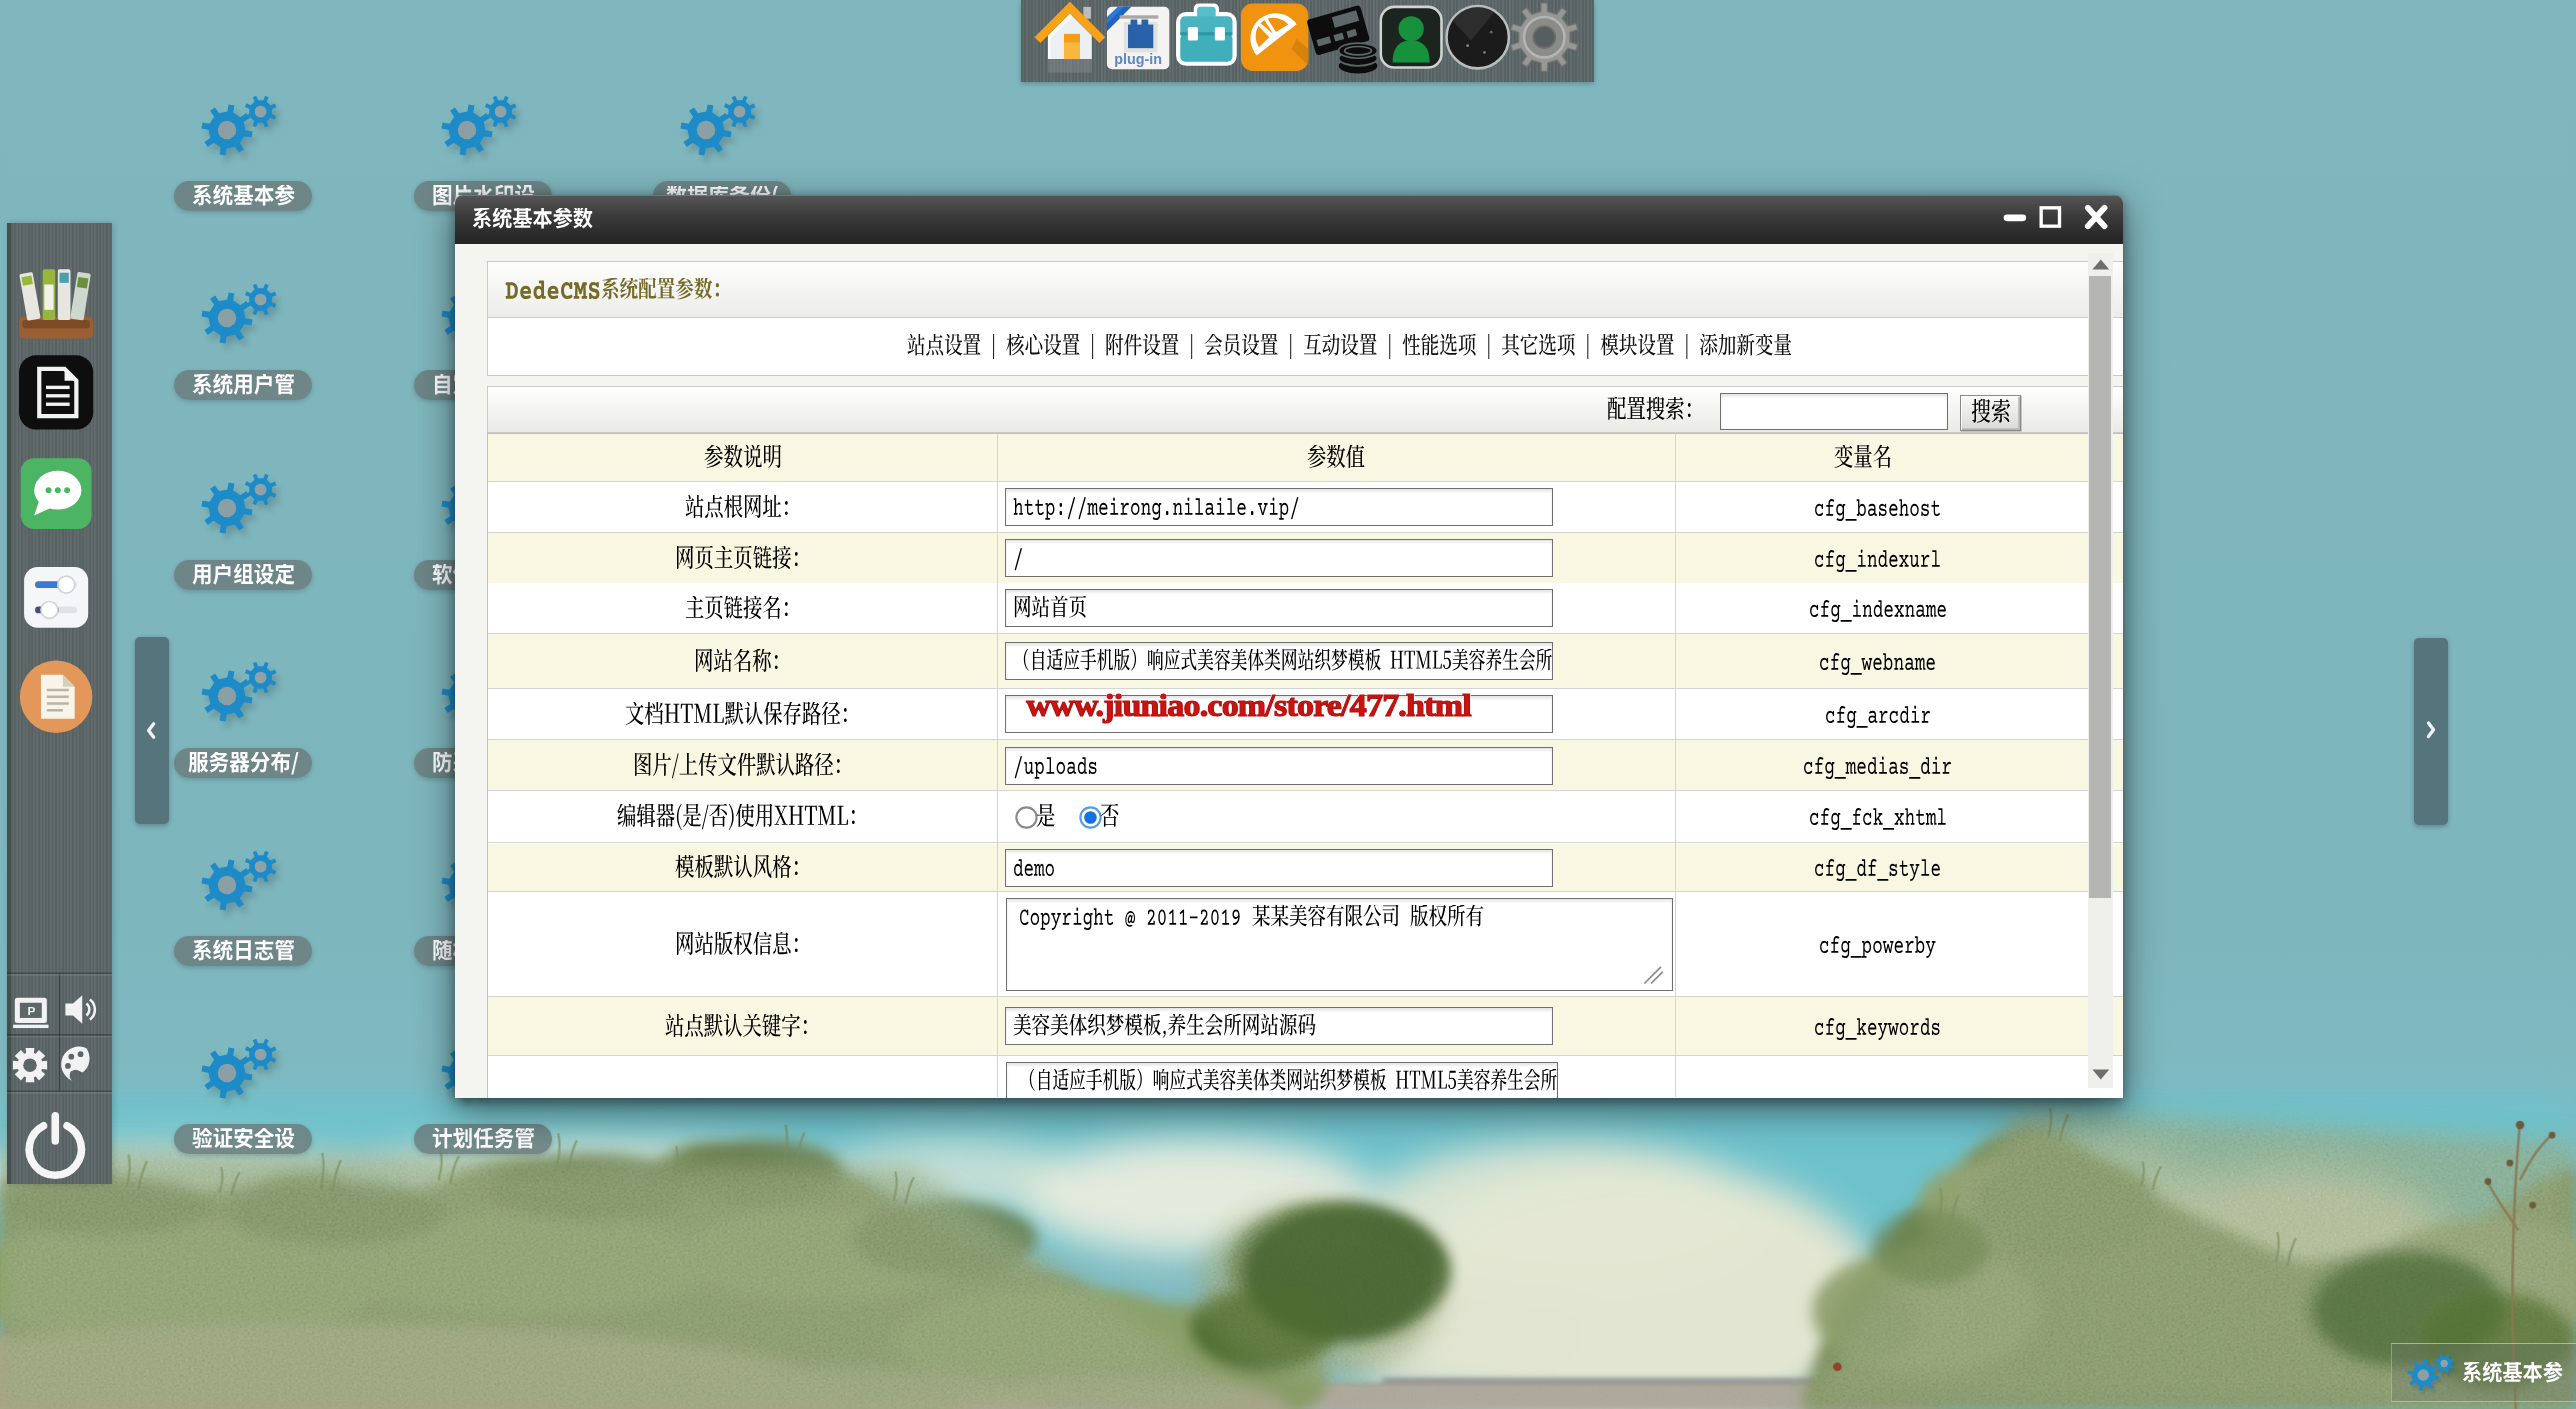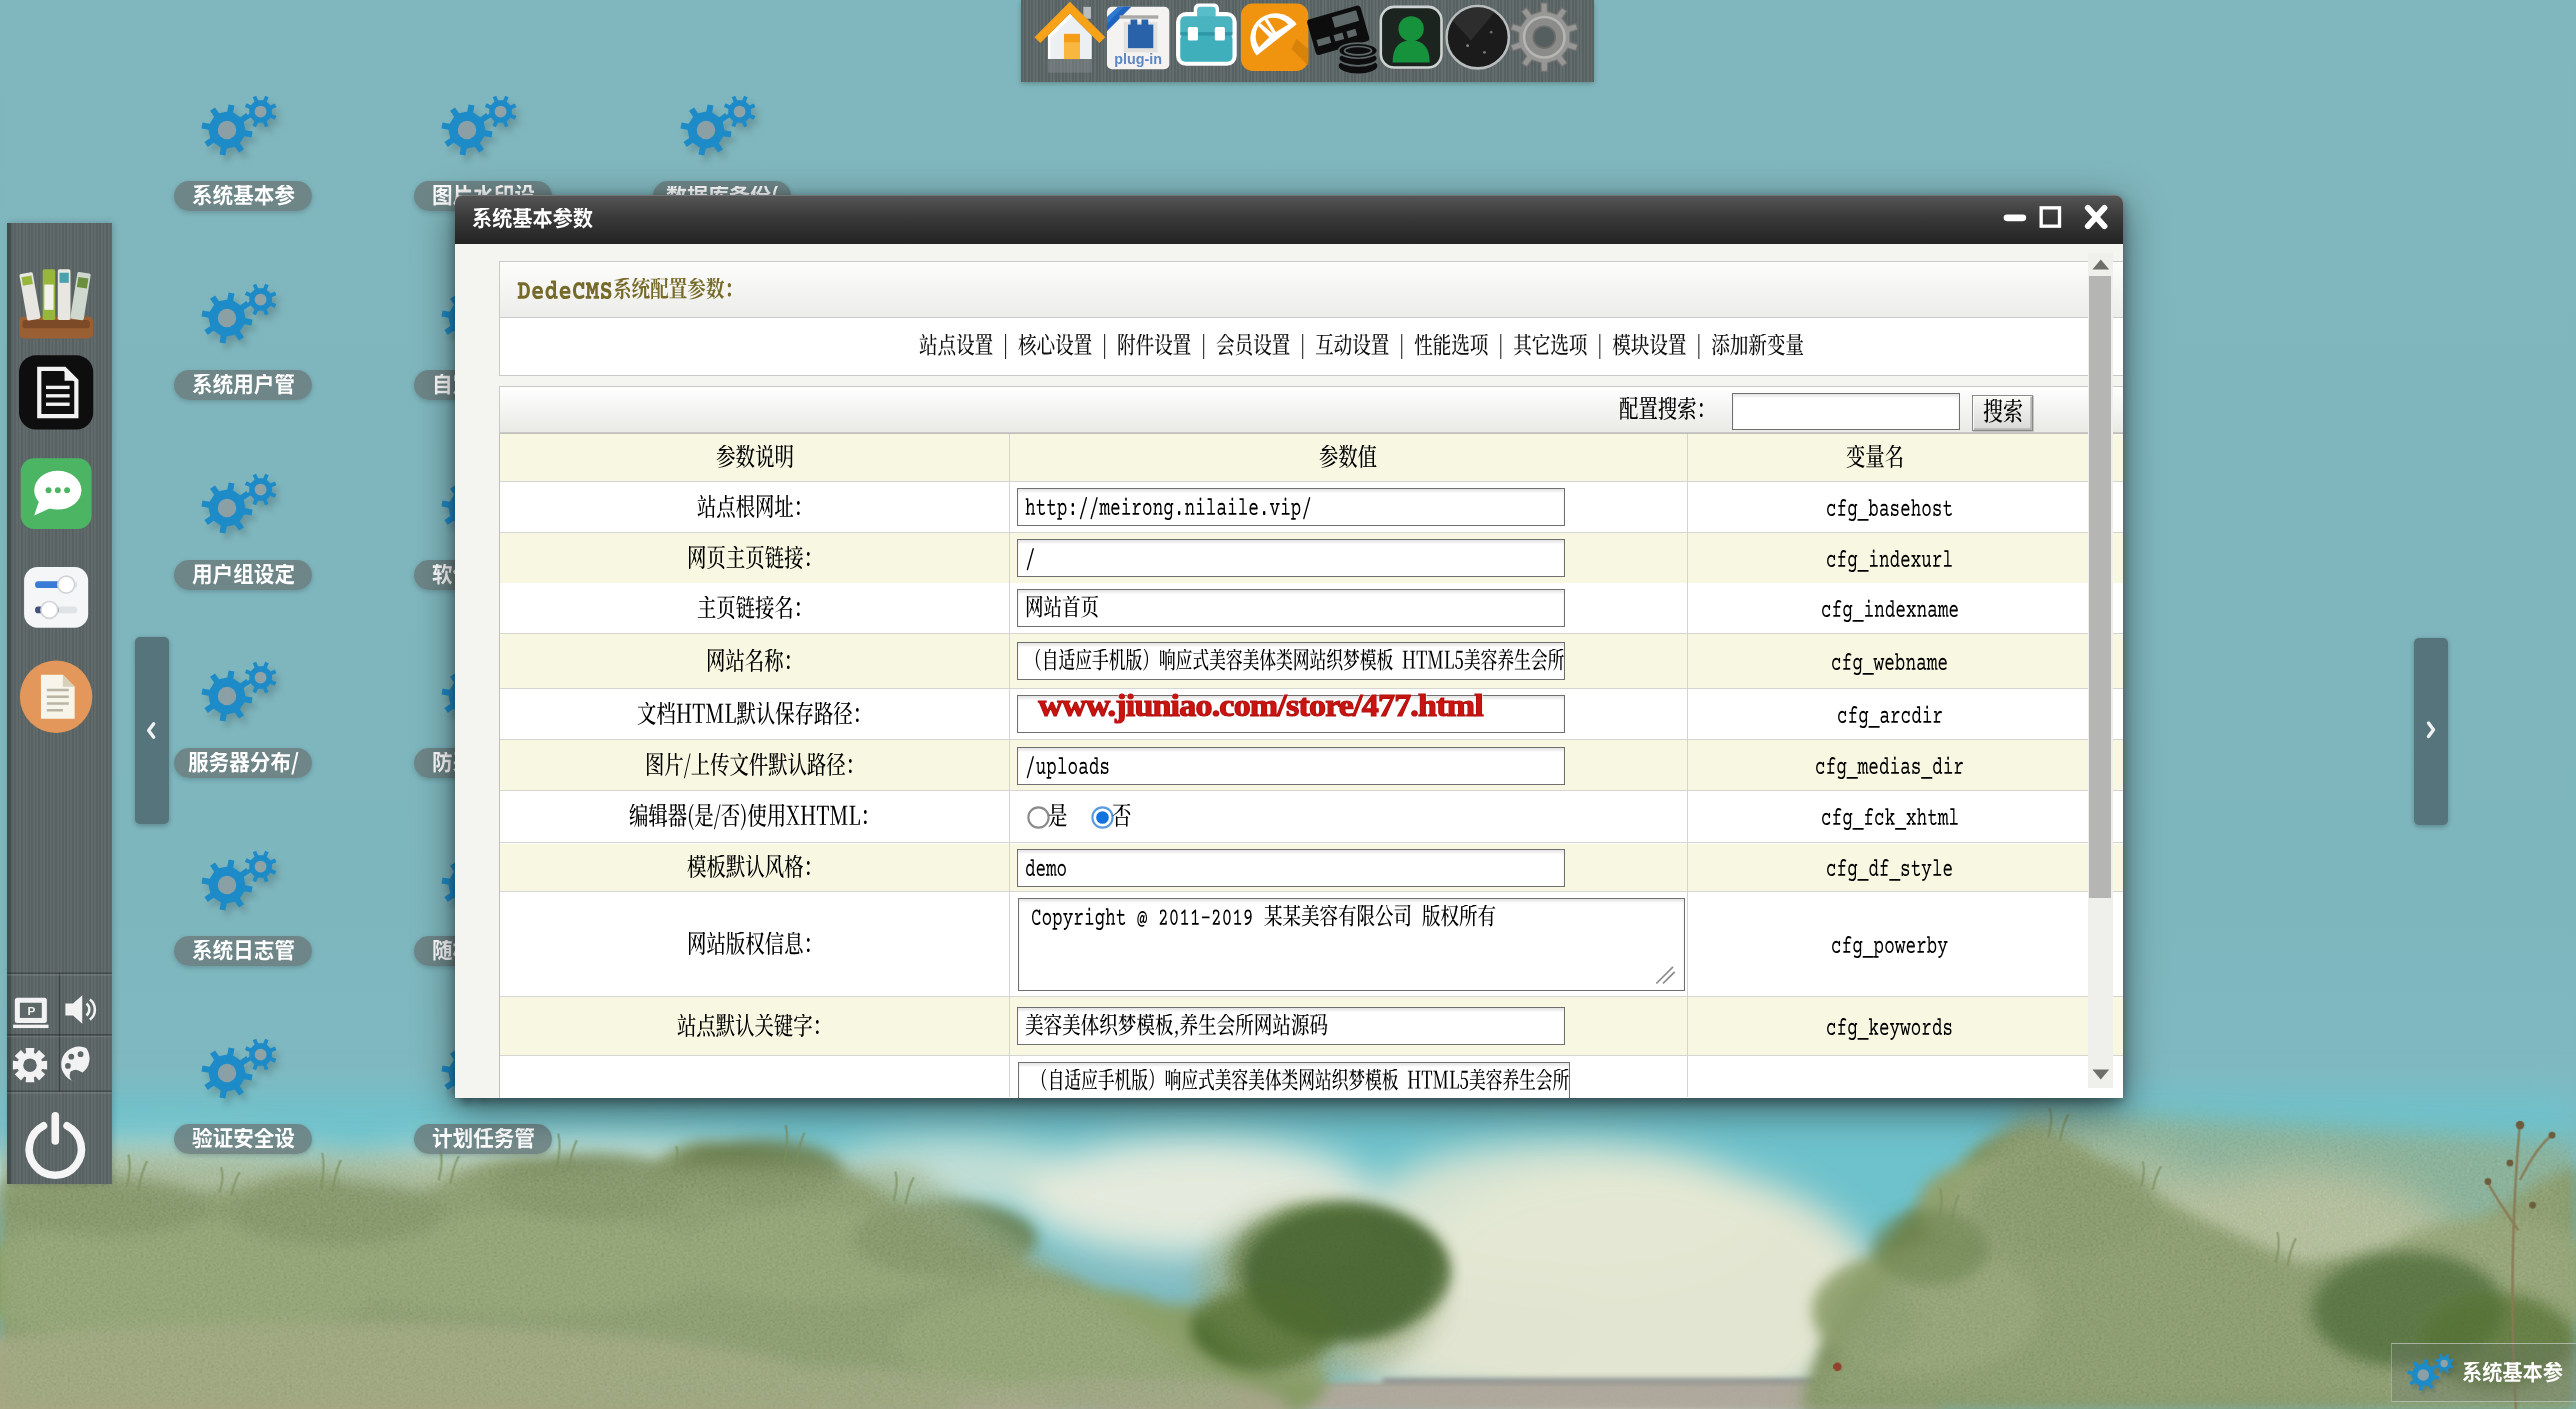--- a/index.html
+++ b/index.html
@@ -7,21 +7,21 @@
 svg{display:block}
 .run{display:flex;align-items:center}
 .pill{position:absolute;height:30px;border-radius:15px;background:rgba(106,123,125,.82);
   display:flex;align-items:center;justify-content:center;box-shadow:0 1.7px 5px rgba(0,0,0,.18)}
 .win{position:absolute;left:455px;top:195px;width:1668px;height:903px;
   box-shadow:0 11.8px 38px rgba(0,0,0,.5), 0 3.4px 11.8px rgba(0,0,0,.35);border-radius:7.6px 7.6px 0 0}
 .tbar{position:absolute;left:0;top:0;width:100%;height:49px;border-radius:7.6px 7.6px 0 0;
   background:linear-gradient(#565656,#3a3a3a 45%,#252525 95%);
   box-shadow:inset 0 0.8px 0 rgba(255,255,255,.25)}
 .wc{position:absolute;left:0;top:49px;width:1668px;height:854px;background:#f4f4f1;overflow:hidden}
-.box{position:absolute;left:44px;width:1839px;border:0.8px solid #c9c9c9;background:#fff}
+.box{position:absolute;left:32px;width:1839px;border:0.8px solid #c9c9c9;background:#fff}
 .input{position:absolute;background:#fff;border:1.7px solid #6f6f6f;box-shadow:inset 0 2.5px 2.5px rgba(0,0,0,.10);display:flex;align-items:center;overflow:hidden}
 .cell{position:absolute;display:flex;align-items:center;justify-content:center}
 </style></head><body>
 <svg width="0" height="0" style="position:absolute" xmlns="http://www.w3.org/2000/svg">
     <defs>
       <path id="g0" d="M242 584 364 627Q335 665 297 704Q260 743 220 777Q180 811 143 837Q131 826 112 811Q93 795 73 781Q53 766 38 757Q95 726 151 678Q206 631 242 584ZM619 642 717 579Q756 605 799 638Q842 671 881 705Q921 738 946 766L839 837Q817 810 780 775Q743 741 701 706Q658 671 619 642ZM444 506H566V759Q566 802 554 827Q543 852 510 867Q477 880 434 883Q392 886 336 886Q332 860 319 826Q305 792 292 769Q318 770 345 770Q371 771 393 771Q414 771 422 771Q435 770 439 767Q444 764 444 756ZM786 -53 872 46Q793 65 701 79Q610 93 512 103Q413 112 314 118Q215 124 121 127Q119 104 110 74Q101 43 92 22Q184 18 280 12Q376 6 468 -3Q560 -13 641 -25Q723 -38 786 -53ZM136 573Q134 562 128 543Q122 523 115 503Q108 482 102 467Q131 462 163 449Q196 436 243 412Q270 400 320 373Q370 346 433 307Q496 268 562 221Q628 174 688 123L775 201Q643 305 498 386Q353 466 211 525V528Q211 528 200 532Q188 536 174 543Q159 550 148 558Q136 566 136 573ZM136 573 133 490 202 452 806 412Q803 433 803 461Q803 489 804 506Q666 517 565 524Q465 532 394 538Q324 544 279 549Q234 554 207 557Q179 561 164 565Q148 568 136 573ZM180 356Q178 345 172 326Q166 308 159 288Q153 267 147 253Q164 251 182 241Q200 231 223 215Q235 208 258 191Q281 174 310 150Q338 126 368 97Q398 69 424 39L522 96Q460 156 389 211Q317 266 247 305V307Q247 307 237 312Q227 317 213 324Q200 332 190 340Q180 349 180 356ZM180 356 178 278 235 247 599 230Q594 251 591 277Q587 303 585 319Q463 326 388 331Q313 337 271 340Q230 344 211 348Q192 351 180 356ZM642 359 732 312Q770 346 808 388Q845 429 877 468Q909 508 929 540L835 598Q816 564 785 523Q753 481 716 438Q678 395 642 359Z"></path>
       <path id="g1" d="M731 252 823 206Q850 241 878 281Q906 322 930 361Q954 401 967 433L866 486Q855 455 833 415Q811 374 784 331Q757 289 731 252ZM397 81H956V188H397ZM681 455H799V737Q799 760 802 766Q805 772 815 772Q818 772 825 772Q832 772 839 772Q846 772 849 772Q858 772 862 761Q866 751 868 719Q871 686 872 622Q889 638 920 650Q950 663 973 670Q969 749 957 793Q945 838 923 855Q900 873 861 873Q855 873 846 873Q837 873 826 873Q816 873 807 873Q798 873 792 873Q747 873 723 860Q699 847 690 818Q681 788 681 738ZM492 456H610Q607 535 598 602Q589 669 567 723Q545 778 503 821Q462 864 393 895Q387 880 374 861Q362 842 347 824Q333 807 320 796Q377 772 410 739Q444 707 461 665Q478 624 484 572Q490 519 492 456ZM408 472 404 385 462 349 843 316Q844 338 848 367Q851 395 855 412Q746 423 672 431Q598 440 551 445Q504 451 476 455Q448 460 433 463Q418 467 408 472ZM580 -26 694 -54Q707 -27 722 7Q736 40 744 63L624 97Q618 72 605 38Q593 3 580 -26ZM408 472Q405 457 399 435Q392 413 385 391Q378 369 372 357Q389 353 409 345Q429 338 446 323Q456 313 476 288Q497 263 521 232Q545 200 568 170Q590 140 604 120H744Q723 150 695 187Q668 225 638 264Q609 304 581 338Q553 373 531 398Q531 398 519 402Q506 407 488 415Q470 423 451 433Q433 442 420 452Q408 463 408 472ZM67 631Q65 619 58 598Q51 578 44 556Q36 534 28 520Q48 515 66 499Q84 483 108 455Q120 442 143 412Q166 382 194 340Q221 298 250 249Q279 200 302 150L407 215Q354 311 285 404Q216 497 145 569V572Q145 572 134 578Q122 584 106 593Q91 603 79 613Q67 623 67 631ZM67 631 58 531 108 494 374 440Q372 465 372 496Q372 527 375 546Q285 566 229 580Q173 594 141 603Q109 612 93 618Q77 624 67 631ZM61 387Q57 374 50 352Q43 331 34 307Q26 283 18 267Q34 262 48 247Q62 232 79 208Q87 197 101 170Q116 143 133 106Q151 69 168 26Q185 -16 198 -59L320 -3Q297 54 266 112Q234 171 199 225Q164 278 128 322V325Q128 325 118 331Q108 338 94 348Q81 358 71 368Q61 379 61 387ZM61 387 57 299 108 266 276 252Q271 276 267 305Q264 334 263 353Q207 359 171 364Q135 368 113 372Q92 376 80 379Q68 383 61 387ZM34 732Q77 719 132 701Q187 682 249 660Q311 638 373 616L395 718Q310 753 223 788Q135 822 62 851Z"></path>
       <path id="g2" d="M86 26H919V123H86ZM122 764H888V862H122ZM294 166H702V250H294ZM294 294H702V378H294ZM32 423H968V521H32ZM260 604H742V699H260ZM224 -50H344V476H224ZM659 -49H782V477H659ZM437 541H559V821H437ZM285 451 386 488Q354 541 309 588Q263 636 210 674Q157 713 100 738Q91 724 78 707Q65 690 50 674Q36 657 23 647Q76 627 126 597Q176 567 217 529Q259 491 285 451ZM720 451Q747 489 787 525Q828 560 878 589Q927 618 979 637Q966 648 951 664Q936 681 922 698Q909 715 900 729Q846 705 795 667Q744 629 700 583Q656 536 625 487Z"></path>
       <path id="g3" d="M59 145H943V267H59ZM225 598H771V720H225ZM436 -49H563V890H436ZM335 189 445 220Q410 327 361 424Q311 521 249 602Q186 682 112 740Q102 725 87 707Q71 689 54 672Q38 654 24 643Q92 596 152 524Q212 451 259 365Q306 278 335 189ZM661 192Q690 279 737 362Q783 445 844 514Q904 584 972 630Q957 643 939 661Q920 679 904 699Q888 719 877 736Q805 680 744 600Q683 519 635 423Q587 327 552 223Z"></path>
       <path id="g4" d="M559 35 654 -25Q698 2 747 38Q796 74 840 111Q884 147 912 179L810 247Q785 217 743 179Q701 141 652 103Q604 65 559 35ZM47 270H958V376H47ZM533 406 631 460Q589 485 535 507Q481 530 425 547Q369 564 319 575Q307 556 287 533Q267 510 246 492Q293 484 347 471Q400 458 451 441Q501 424 533 406ZM612 519 712 569Q660 608 591 638Q522 668 445 690Q369 712 292 728Q281 706 263 680Q245 654 226 636Q295 626 369 610Q442 593 506 570Q571 547 612 519ZM730 620 842 671Q773 738 676 781Q579 824 462 850Q344 876 214 892Q205 867 189 837Q174 807 157 786Q276 777 386 757Q497 737 586 704Q675 671 730 620ZM379 161 501 190Q446 343 345 454Q244 566 113 632Q104 620 88 602Q72 584 54 566Q36 548 23 537Q151 483 243 388Q334 292 379 161ZM677 298Q708 346 755 392Q802 437 859 474Q917 511 978 535Q964 546 949 564Q934 581 920 599Q906 617 897 632Q833 602 773 556Q713 511 662 454Q612 398 575 336ZM171 226Q168 214 162 194Q156 174 149 153Q143 132 136 117Q154 114 172 106Q191 98 213 85Q229 76 264 54Q298 33 339 3Q380 -28 414 -62L522 -3Q458 49 384 95Q310 142 240 173V176Q240 176 229 180Q219 185 205 193Q191 201 181 209Q171 218 171 226ZM171 226 170 145 239 109 780 96Q783 117 788 145Q794 172 798 189Q642 195 538 199Q433 203 366 206Q300 210 262 212Q224 215 204 218Q184 221 171 226Z"></path>

